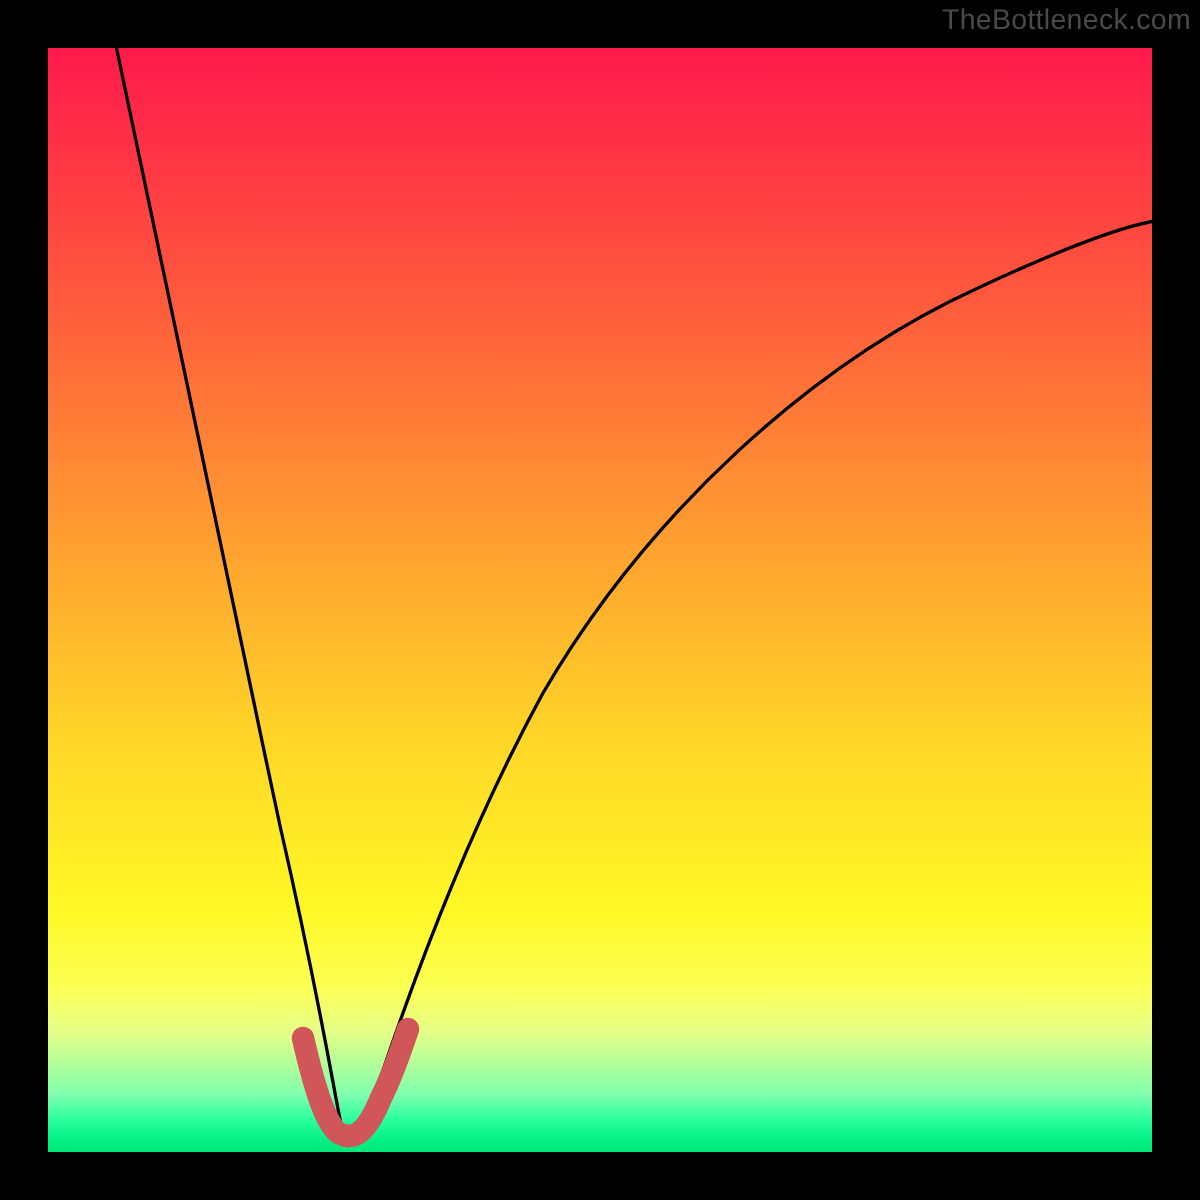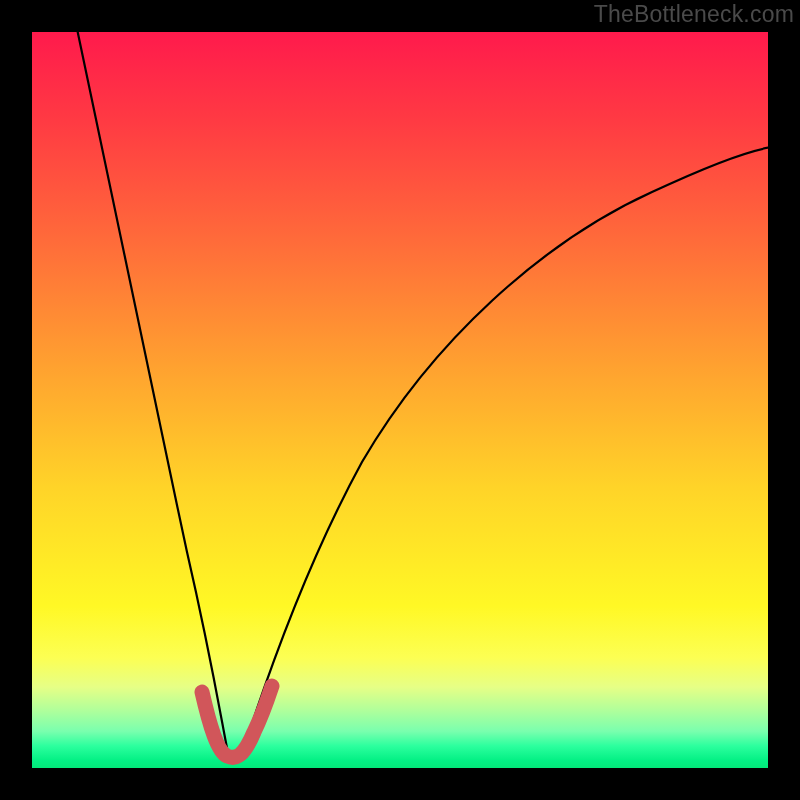--- a/index.html
+++ b/index.html
@@ -44,21 +44,21 @@
     position: absolute;
     left: 0; top: 0;
     width: 100%;
     height: 100%;
   }
   .watermark {
     position: absolute;
     top: 0;
     right: 6px;
     color: #4a4a4a;
-    font-size: 23px;
+    font-size: 19px;
     letter-spacing: 0.2px;
     line-height: 28px;
     font-weight: 400;
     user-select: none;
   }
 </style>
 </head>
 <body>
 
 <div class="frame">

